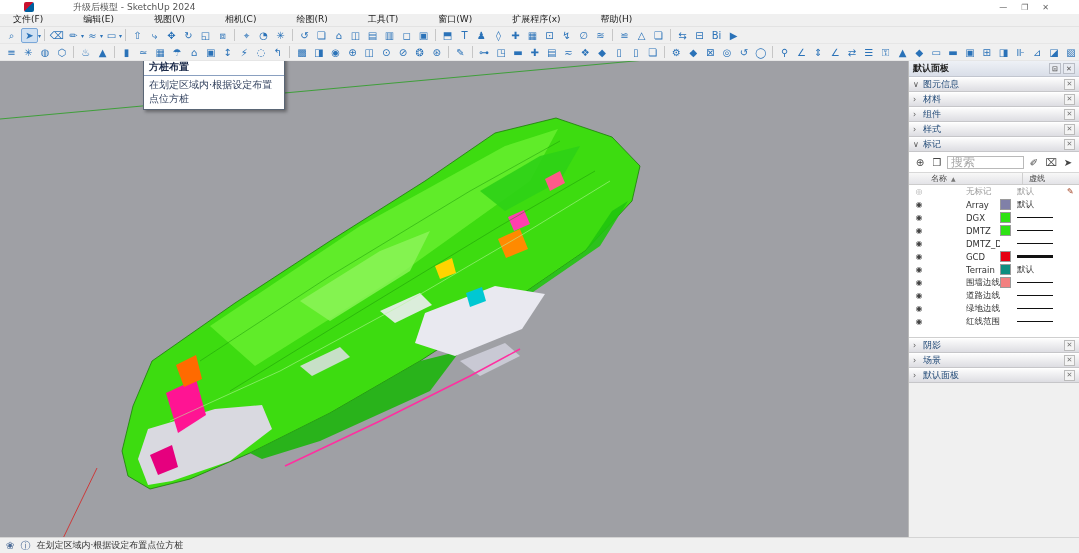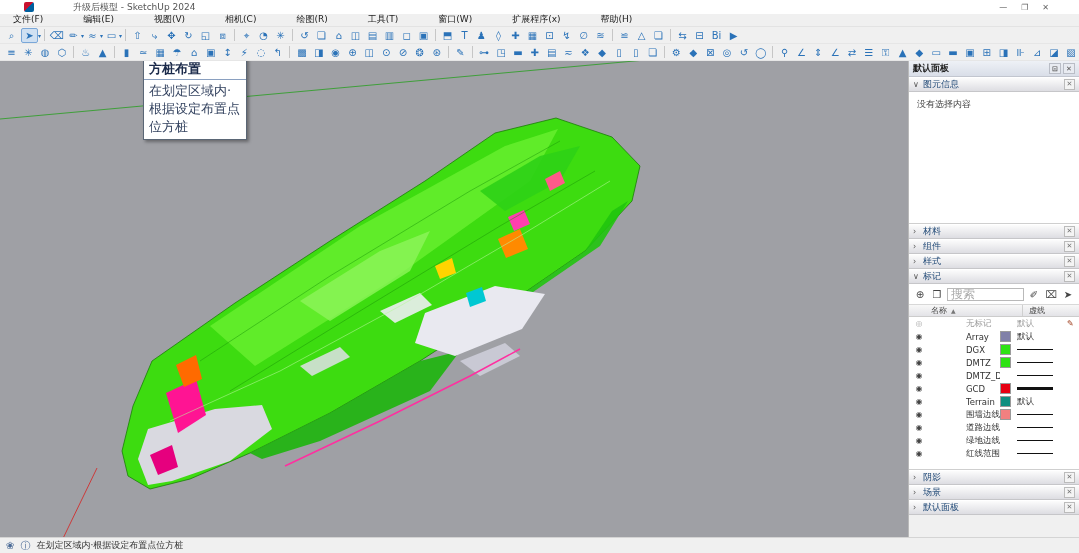--- a/index.html
+++ b/index.html
@@ -28,23 +28,23 @@
     width:17px; line-height:13px; }
   .tsep { display:inline-block; width:1px; height:12px; background:#c6c6c6; margin:0 3px; }
   .ddc { font-size:6px; color:#2a72b8; margin-left:-1px; }
 
   
   .main { display:flex; height:476px; }
   .viewport { position:relative; width:908px; height:476px; background:#9fa0a5; overflow:hidden; }
   .viewport svg { position:absolute; left:0; top:0; }
 
   
-  .tooltip { position:absolute; left:143px; top:-4px; width:104px; z-index:30;
+  .tooltip { position:absolute; left:143px; top:-4px; width:142px; z-index:30;
     background:#ffffff; border:1px solid #5a6675; box-shadow:2px 2px 3px rgba(0,0,0,.35);
-    font-size:13px; }
+    font-size:10px; }
   .tooltip .tt-title { padding:2px 5px 1px; color:#1b2a4a; font-weight:bold;
     border-bottom:1px solid #8aa0c0; }
   .tooltip .tt-desc { padding:2px 5px 3px; color:#33425f; }
 
   
   .tray { width:171px; height:476px; background:#f0f0f0; border-left:1px solid #b9b9b9;
     display:flex; flex-direction:column; font-size:9px; }
   .tray-header { height:16px; background:linear-gradient(#eef1f6,#d9dee8);
     border-bottom:1px solid #c2c6cf; display:flex; align-items:center; padding:0 4px;
     font-weight:bold; color:#222; }
@@ -294,23 +294,20 @@
       <span class="spacer"></span>
       <span class="tray-hbtn">⊡</span>
       <span class="tray-hbtn">✕</span>
     </div>
 
     <div class="sec-h">
       <span class="arr">∨</span>
       <span class="lbl">图元信息</span>
       <span class="sec-x">✕</span>
     </div>
-    <div class="ei-content">
-      <span>没有选择内容</span>
-    </div>
 
     <div class="sec-h">
       <span class="arr">›</span>
       <span class="lbl">材料</span>
       <span class="sec-x">✕</span>
     </div>
     <div class="sec-h">
       <span class="arr">›</span>
       <span class="lbl">组件</span>
       <span class="sec-x">✕</span>

